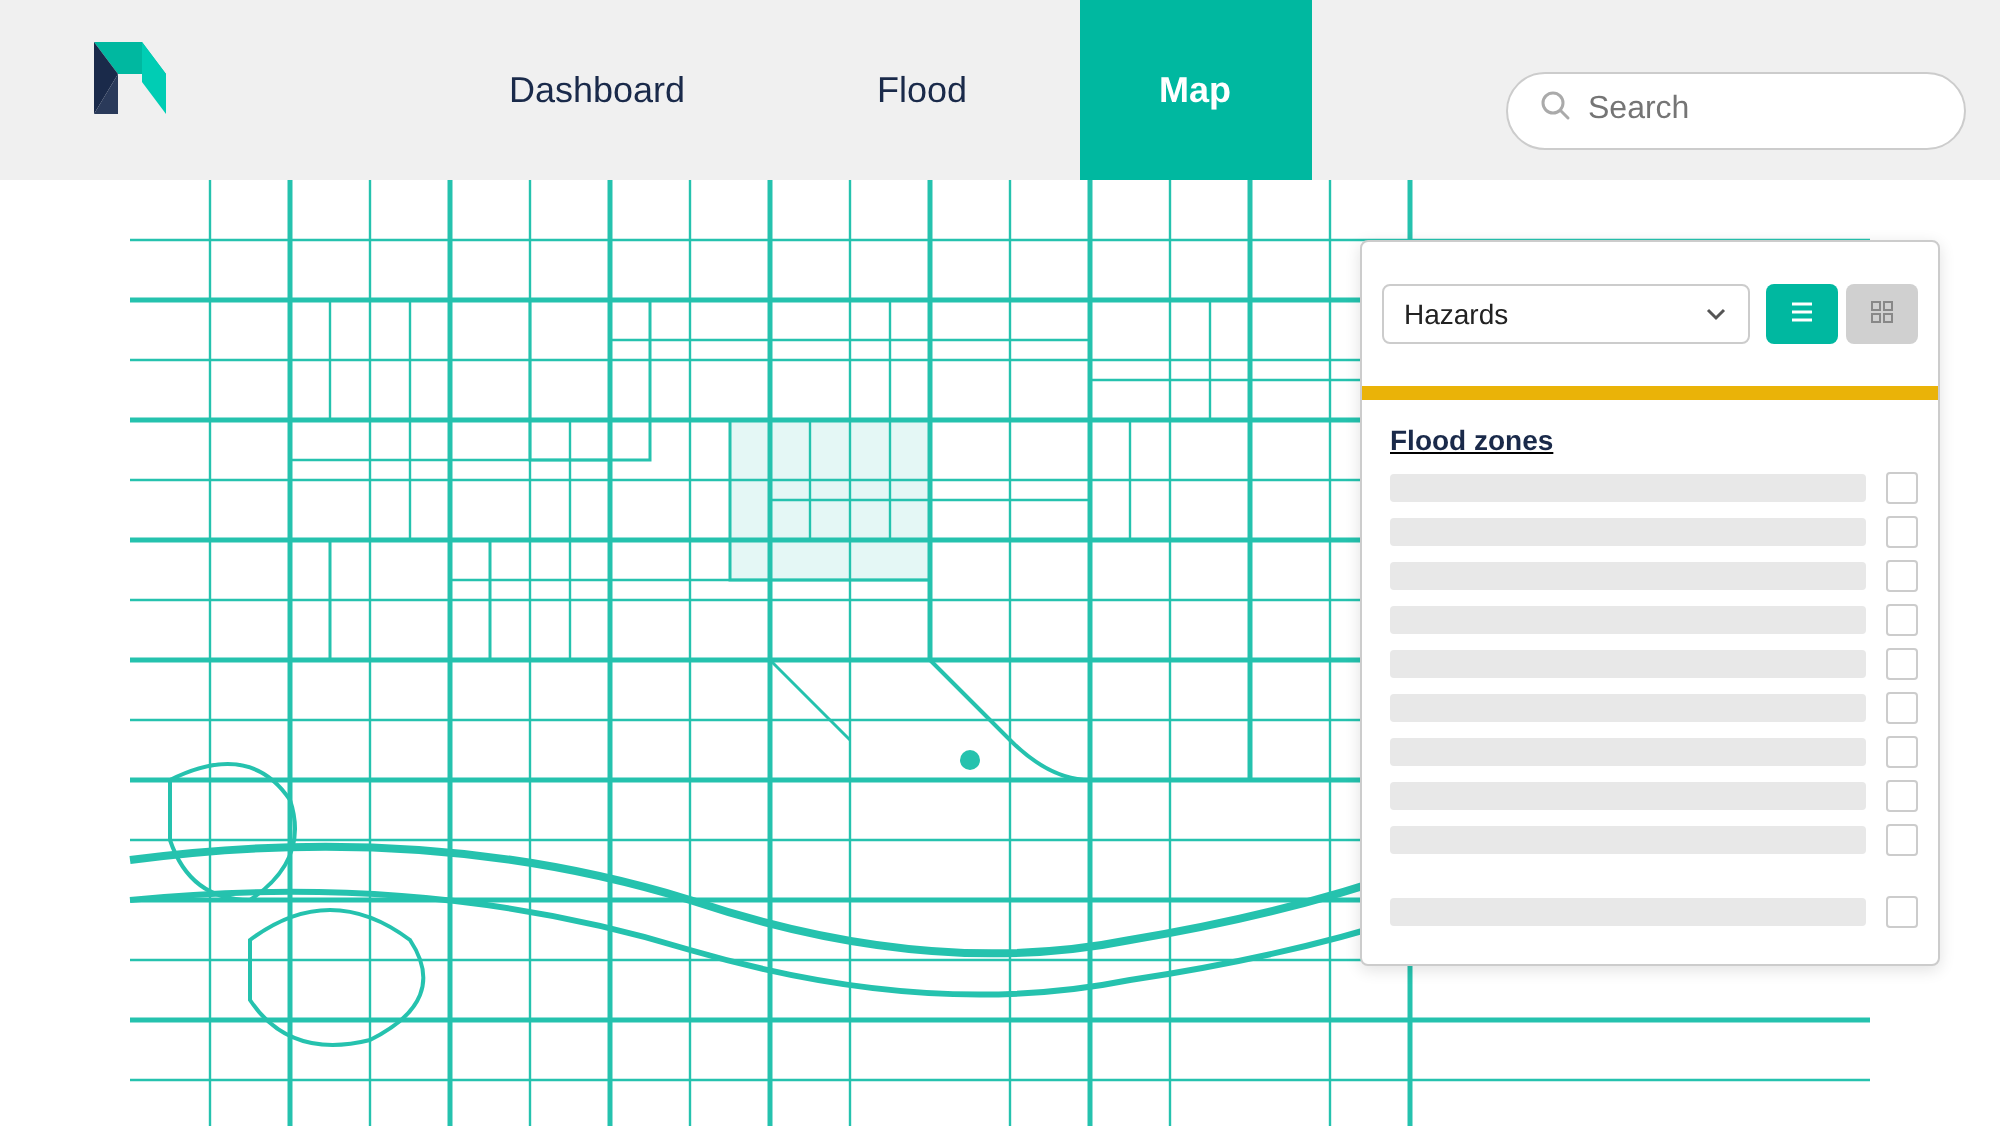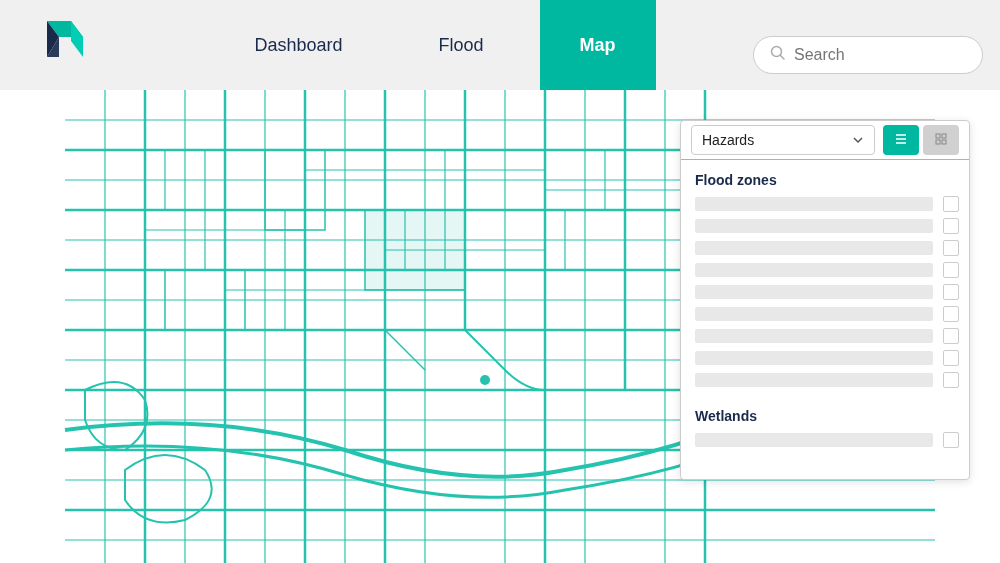--- a/index.html
+++ b/index.html
@@ -100,22 +100,22 @@
       width: 290px;
       background: #fff;
       border: 1px solid #ccc;
       border-radius: 4px;
       z-index: 20;
       box-shadow: 0 2px 8px rgba(0,0,0,0.12);
     }
     .panel-header {
       display: flex;
       align-items: flex-end;
-      padding: 4px 10px;
-      border-bottom: 1px solid #eab308;
+      padding: 21px 10px;
+      border-bottom: 7px solid #eab308;
       gap: 8px;
     }
     .panel-dropdown {
       flex: 1;
       display: flex;
       align-items: center;
       justify-content: space-between;
       border: 1px solid #ccc;
       border-radius: 4px;
       padding: 6px 10px;
@@ -136,23 +136,24 @@
       cursor: pointer;
       font-size: 12px;
     }
     .panel-toggle-btn.active {
       background: #00b8a0;
     }
     .panel-toggle-btn.inactive {
       background: #d0d0d0;
     }
     .panel-body {
-      padding: 12px 10px 25px 14px;
+      padding: 12px 10px 12px 14px;
       max-height: 400px;
       overflow-y: auto;
+      text-decoration: underline;
     }
     .panel-section-title {
       font-size: 14px;
       font-weight: 600;
       color: #1a2a4a;
       margin-bottom: 8px;
     }
     .panel-row {
       display: flex;
       align-items: center;
@@ -352,19 +353,18 @@
       <div class="panel-row-bar" style="width:72%"></div>
       <div class="panel-checkbox"></div>
     </div>
     <div class="panel-row">
       <div class="panel-row-bar" style="width:78%"></div>
       <div class="panel-checkbox"></div>
     </div>
 
     <div class="panel-section-gap"></div>
 
-    <div class="panel-section-title">Wetlands</div>
     <div class="panel-row">
       <div class="panel-row-bar" style="width:60%"></div>
       <div class="panel-checkbox"></div>
     </div>
   </div>
 </div>
 
 </body></html>

